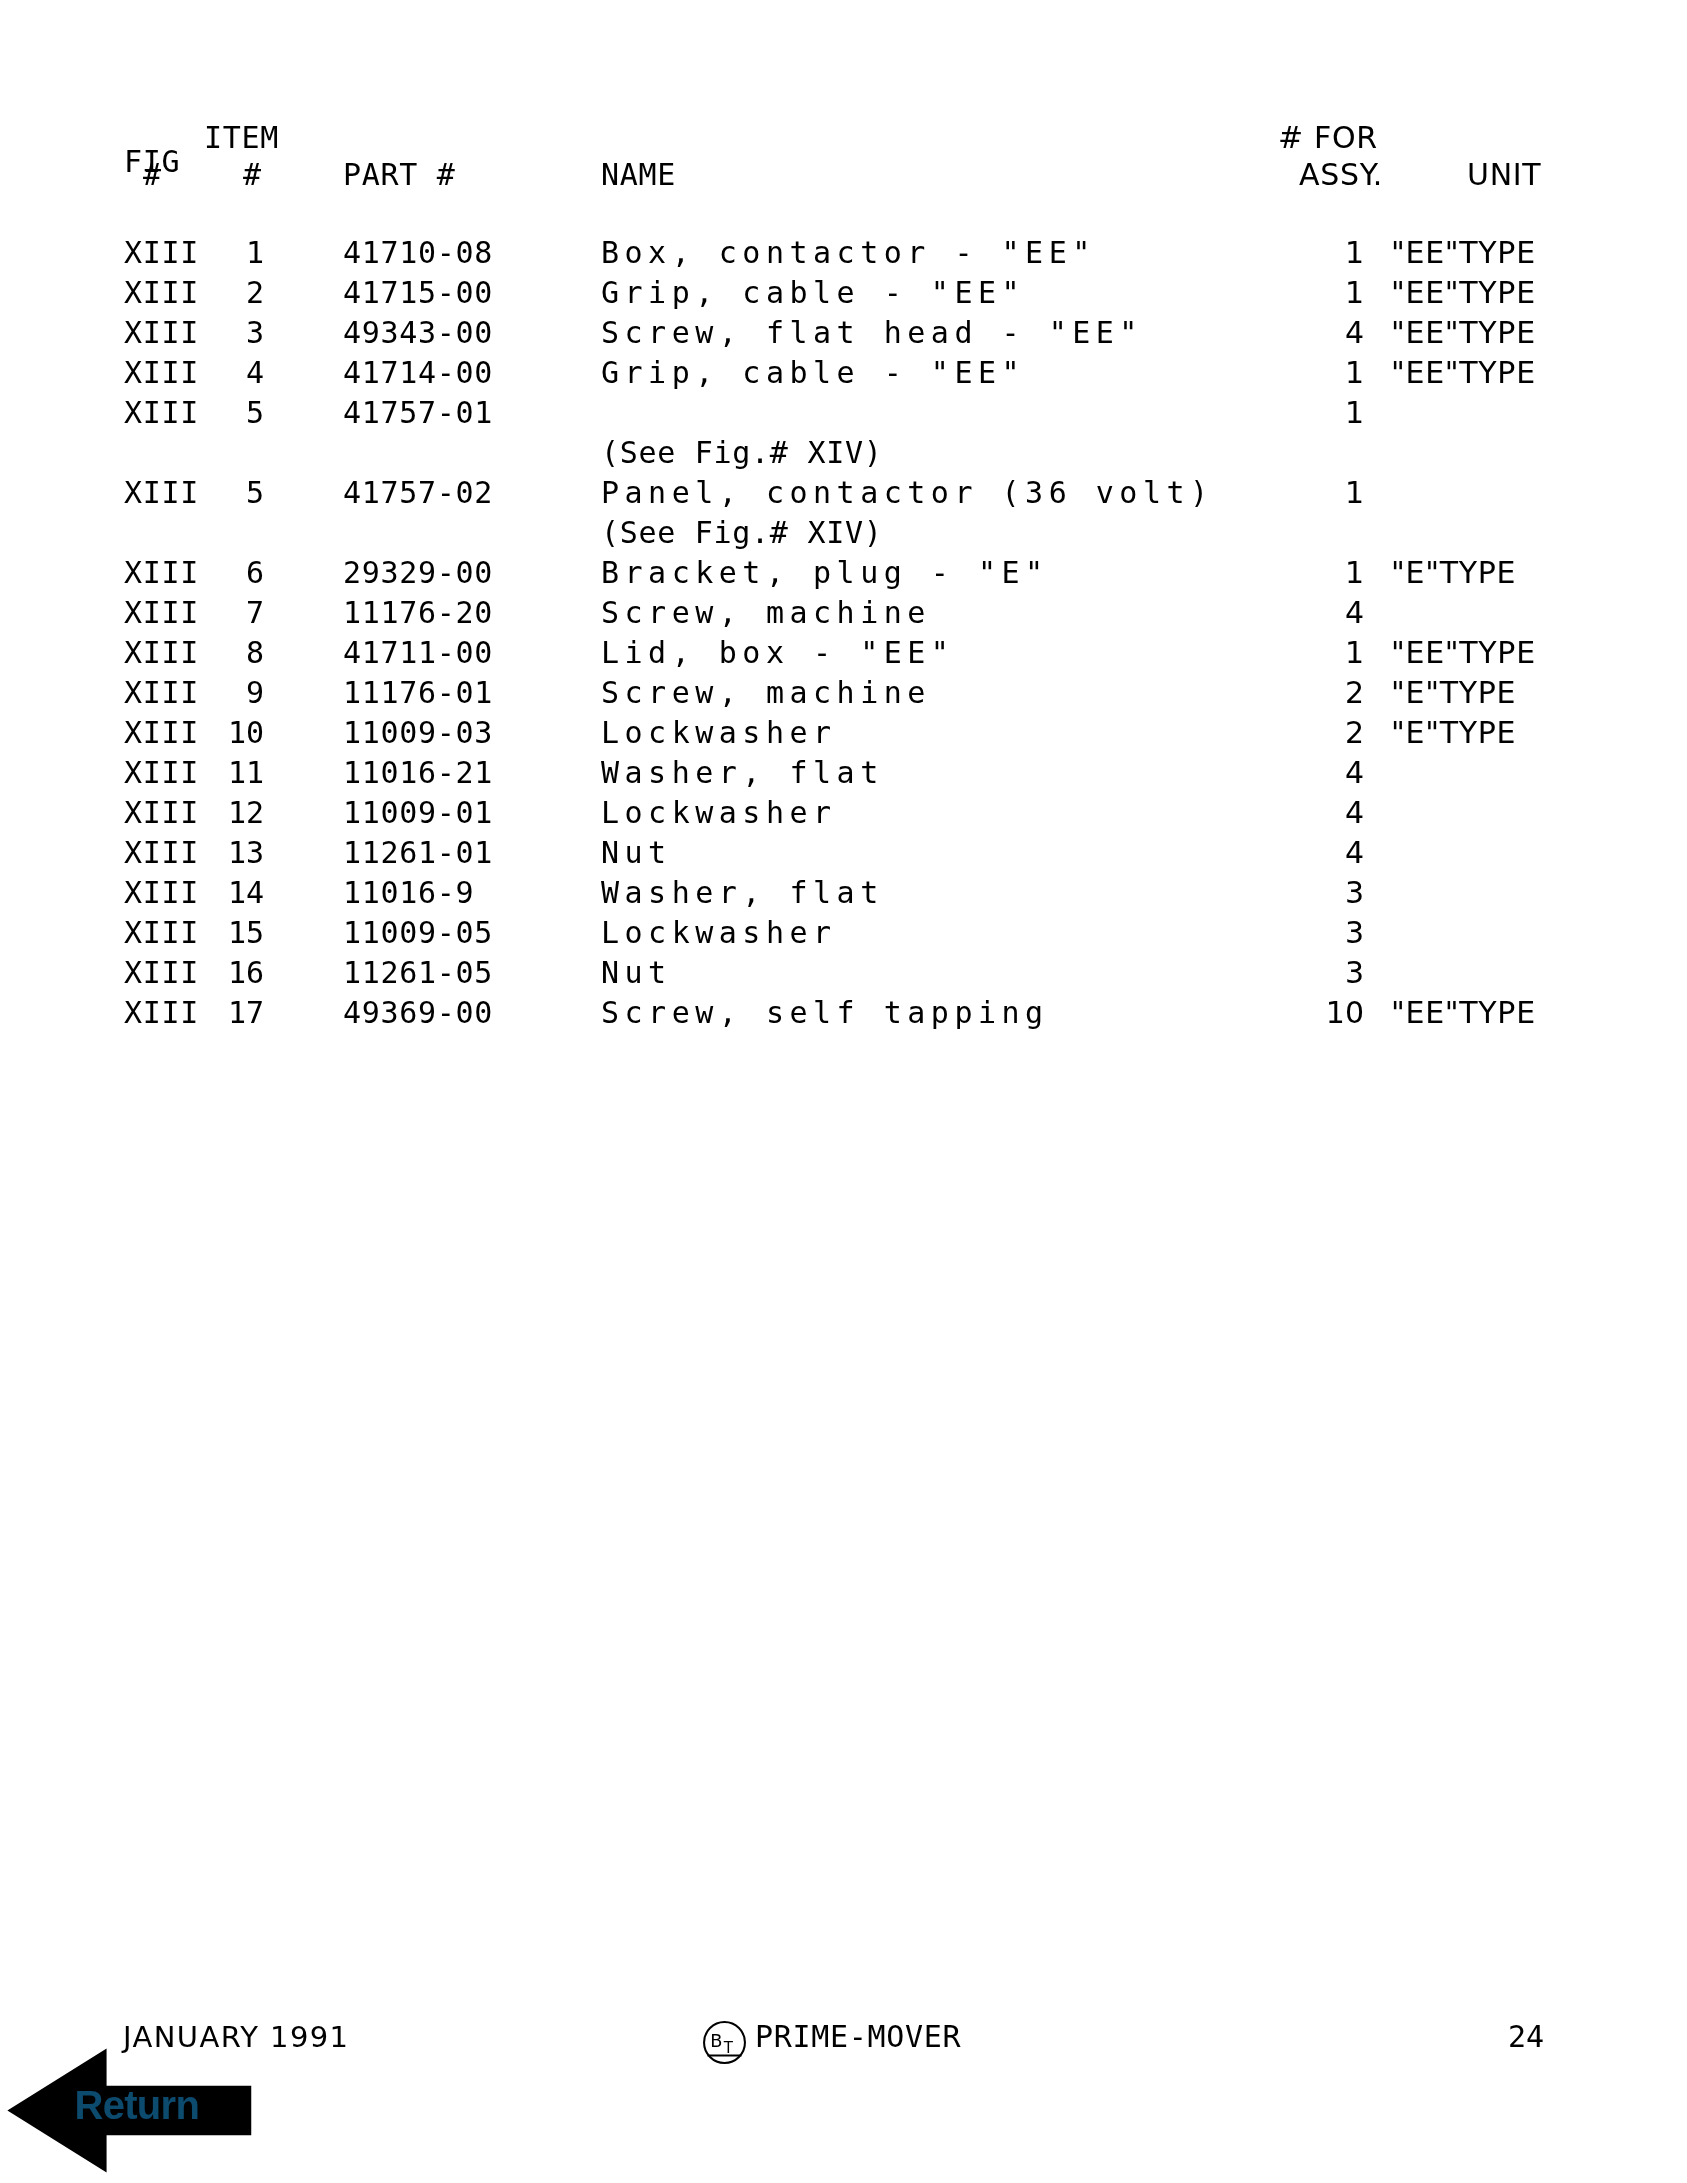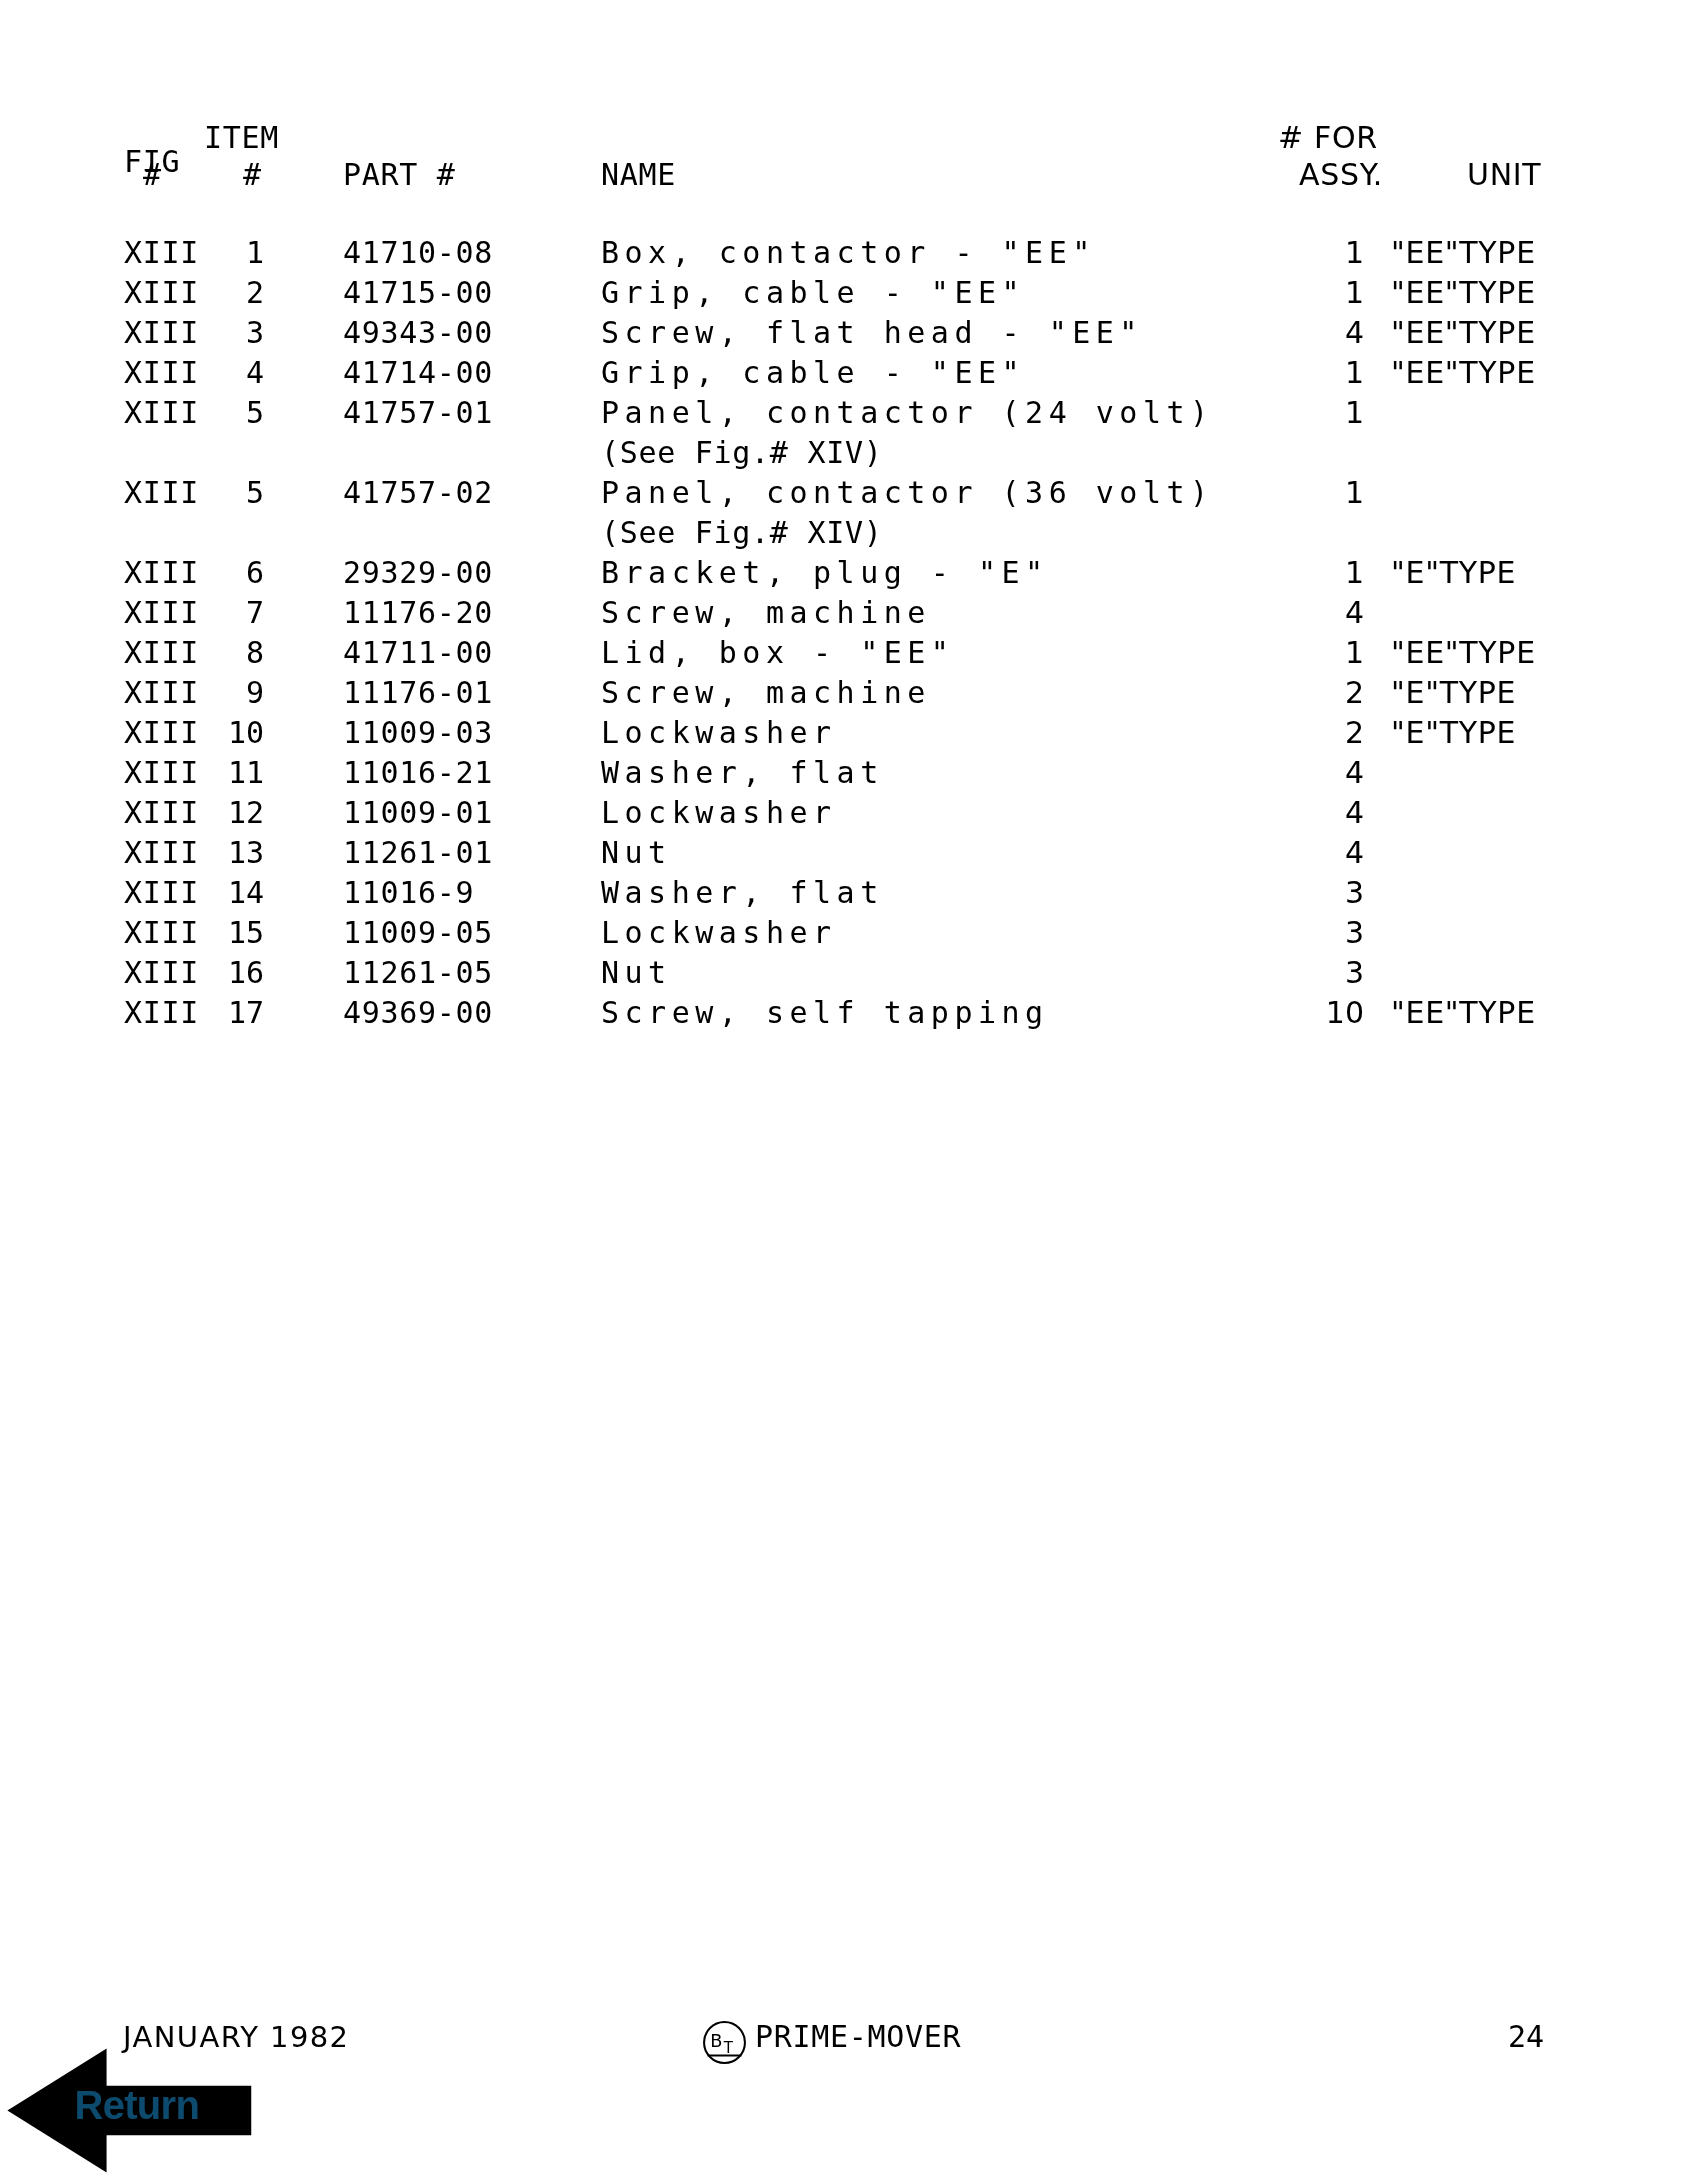--- a/index.html
+++ b/index.html
@@ -151,21 +151,20 @@
       <span class="cell c-part">41714-00</span>
       <span class="cell c-name">Grip, cable - "EE"</span>
       <span class="cell c-qty">1</span>
       <span class="cell c-unit">"EE"TYPE</span>
     </div>
 
     <div class="row">
       <span class="cell c-fig">XIII</span>
       <span class="cell c-item">5</span>
       <span class="cell c-part">41757-01</span>
-      <span class="cell c-name">Panel, contactor (24 volt)</span>
       <span class="cell c-qty">1</span>
       <span class="cell c-unit"></span>
     </div>
     <div class="row cont">
       <span class="cell c-name tight">(See Fig.# XIV)</span>
     </div>
 
     <div class="row">
       <span class="cell c-fig">XIII</span>
       <span class="cell c-item">5</span>
@@ -282,21 +281,21 @@
       <span class="cell c-item">17</span>
       <span class="cell c-part">49369-00</span>
       <span class="cell c-name">Screw, self tapping</span>
       <span class="cell c-qty">10</span>
       <span class="cell c-unit">"EE"TYPE</span>
     </div>
 
   </div>
 
   <div>
-    <span class="footer-text footer-date">JANUARY 1982</span>
+    <span class="footer-text footer-date">JANUARY 1991</span>
 
     <span class="logo">
       <svg width="45" height="45" viewBox="0 0 66 66">
         <circle cx="33" cy="33" r="30" fill="none" stroke="#000" stroke-width="3"></circle>
         <text x="12" y="40" font-family="DejaVu Sans, sans-serif" font-size="26" fill="#000">B</text>
         <text x="32" y="48" font-family="DejaVu Sans, sans-serif" font-size="22" fill="#000">T</text>
         <line x1="8" y1="52" x2="58" y2="52" stroke="#000" stroke-width="3"></line>
       </svg>
     </span>
     <span class="footer-text footer-brand">PRIME-MOVER</span>

